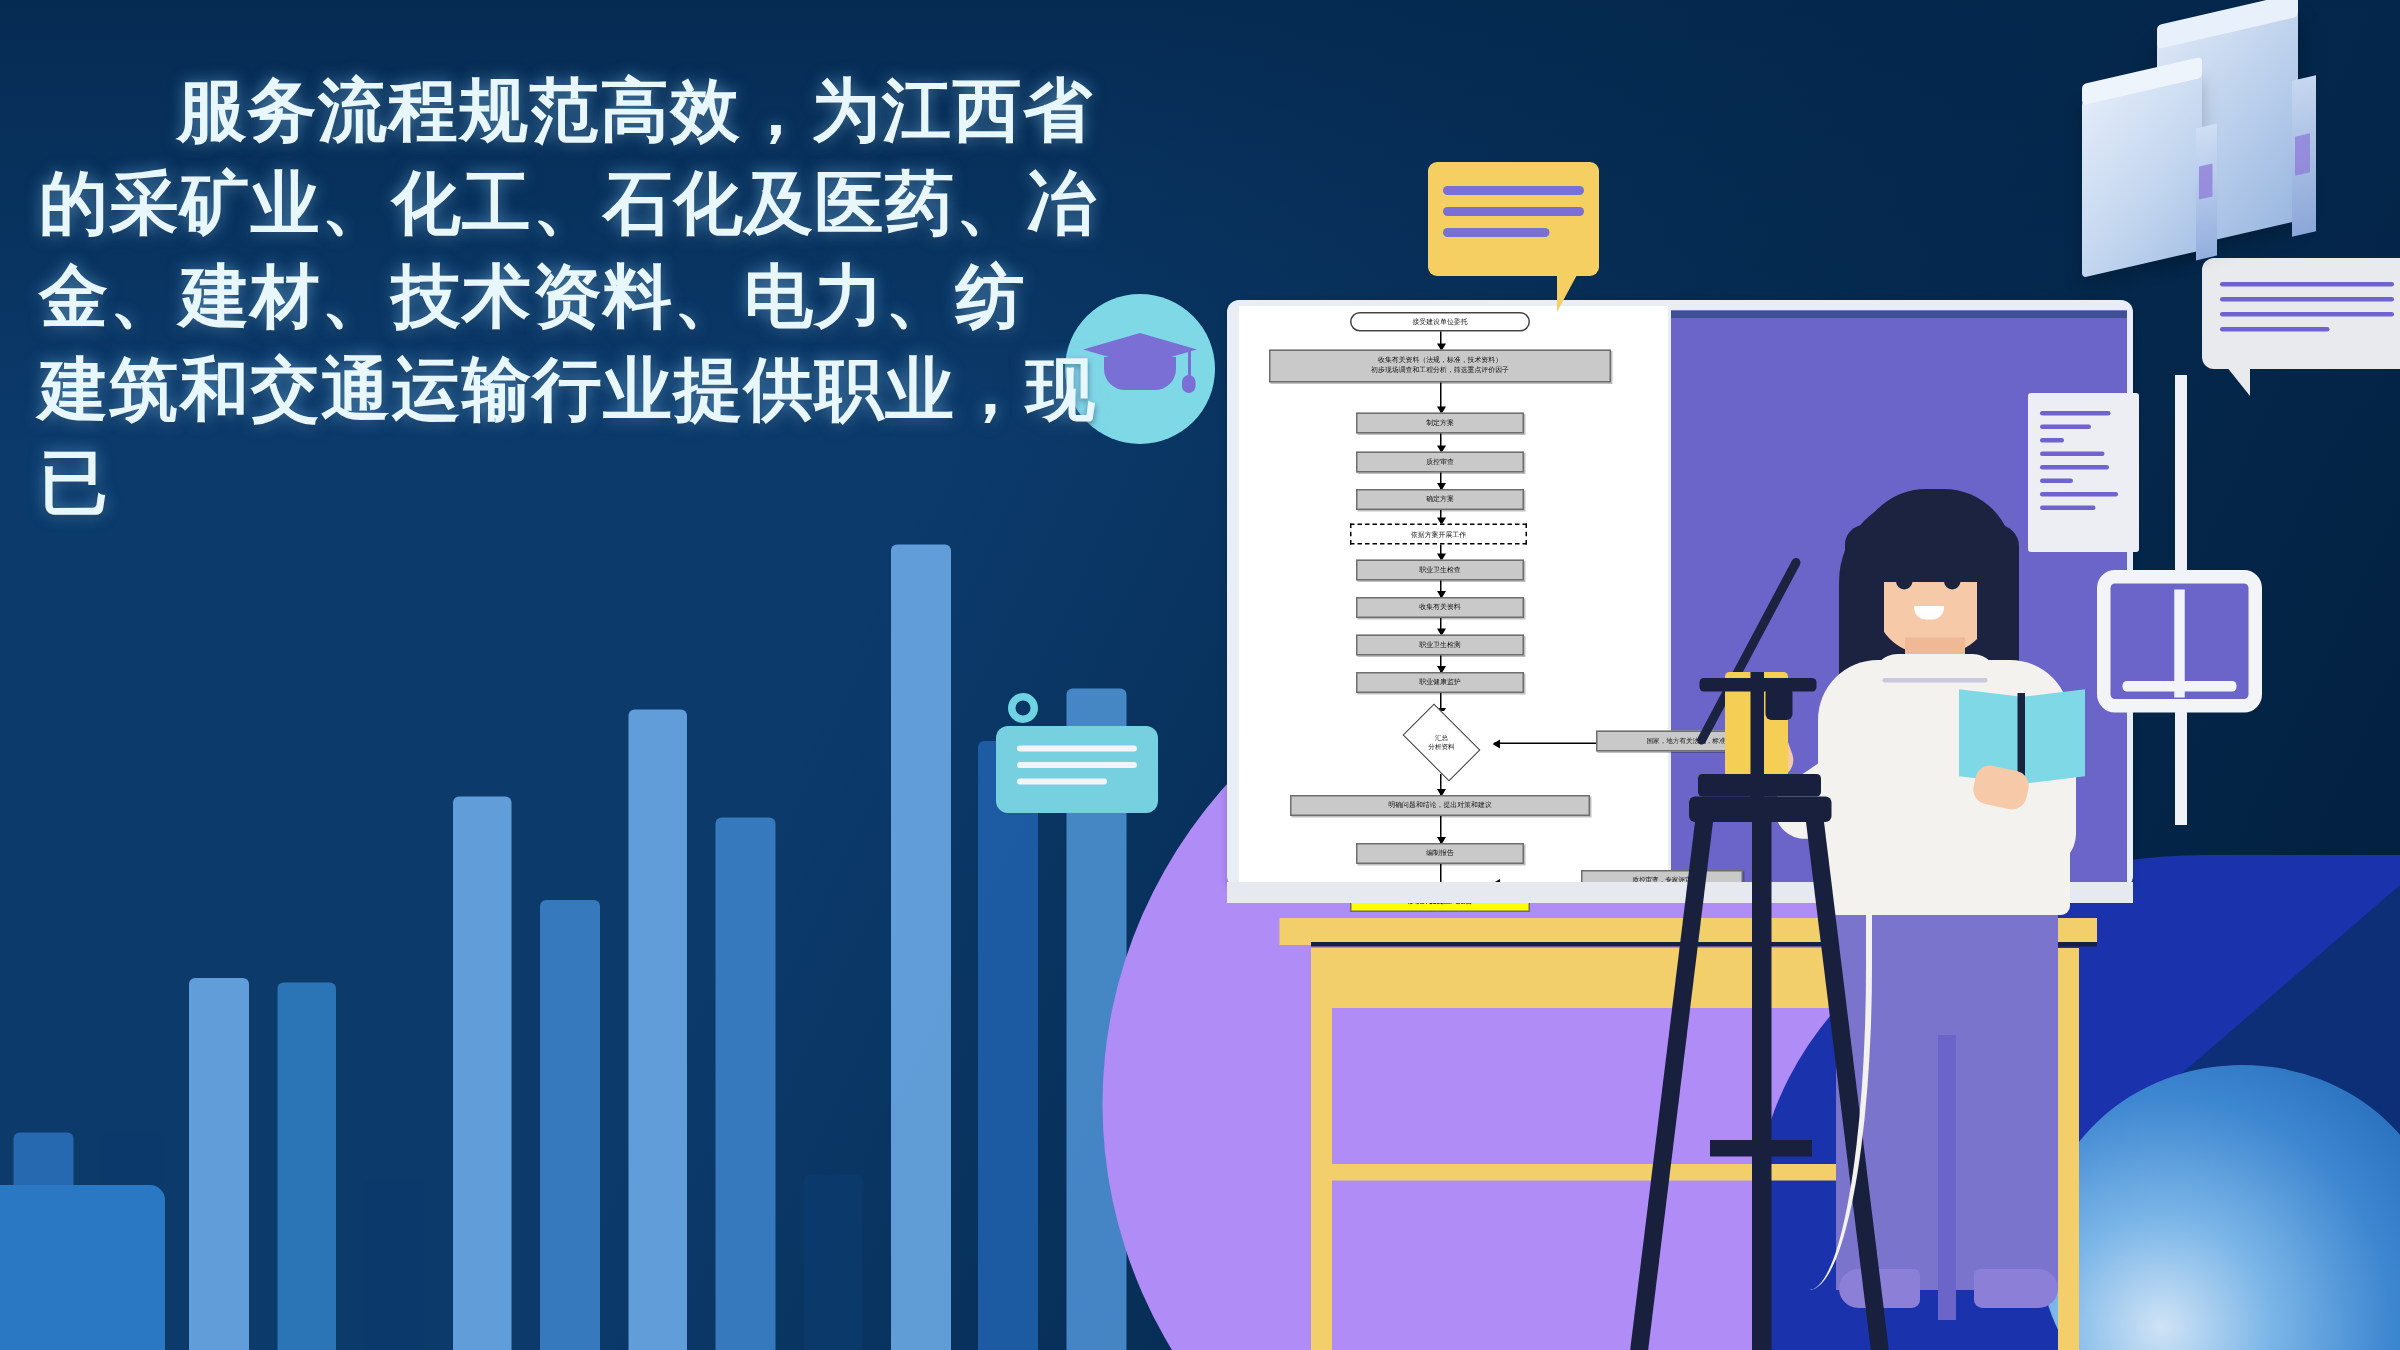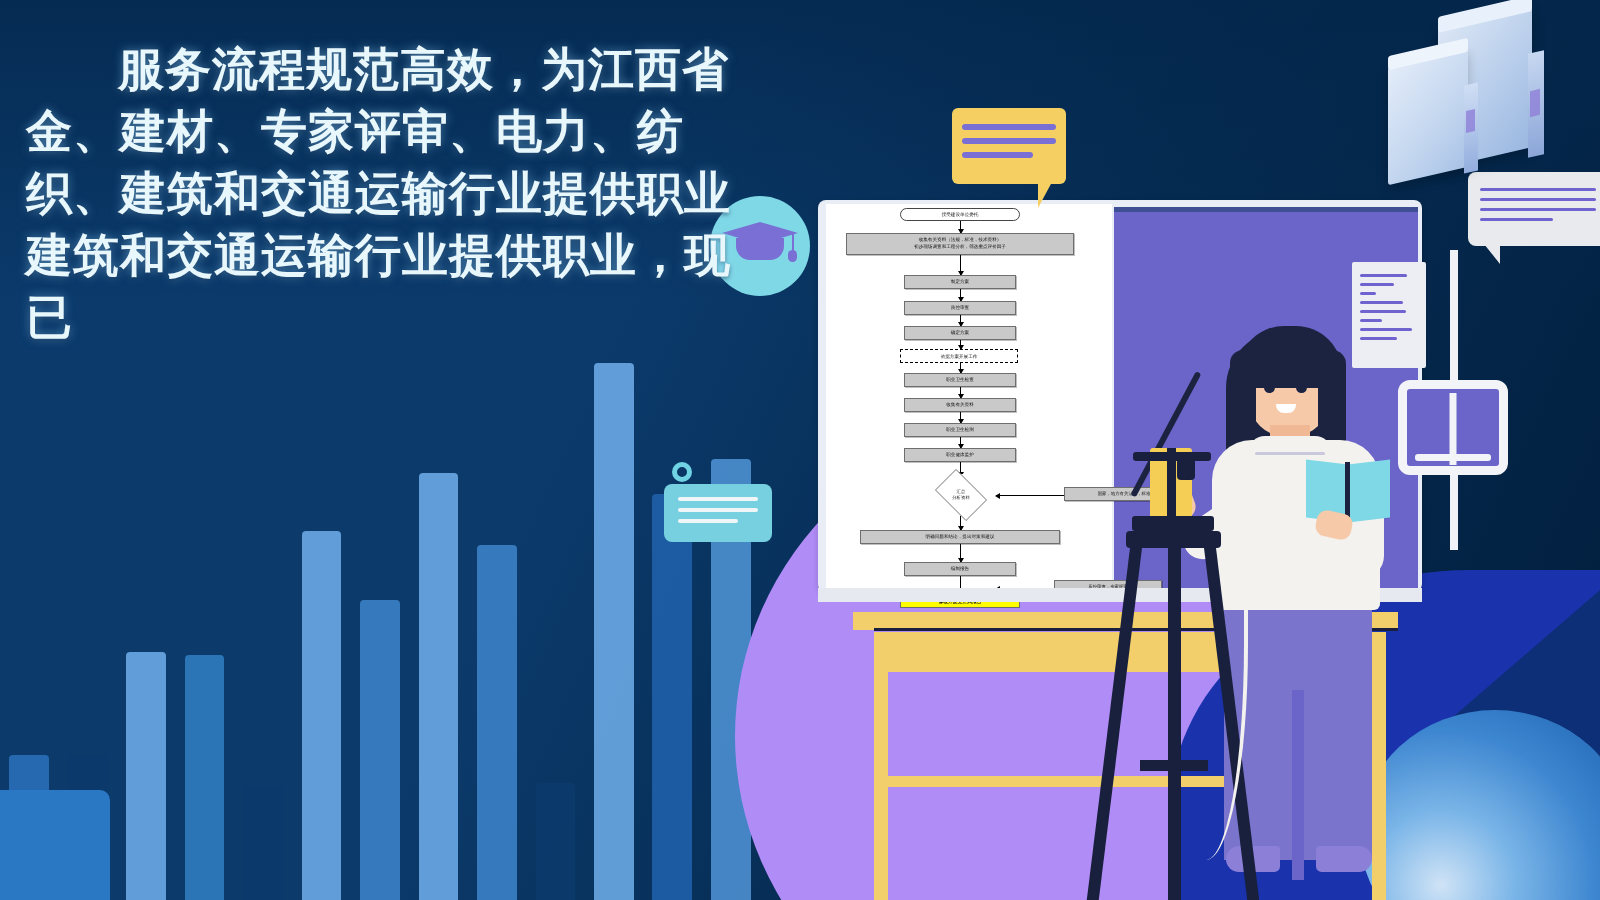--- a/index.html
+++ b/index.html
@@ -2,21 +2,21 @@
 <html><head>
 <meta charset="utf-8">
 <style>
   * { margin:0; padding:0; box-sizing:border-box; }
   html,body { width:1600px; height:900px; overflow:hidden; }
   body {
     font-family:"Liberation Sans","DejaVu Sans",sans-serif;
     background:#0b3a6b;
     position:relative;
   }
-  #stage { position:absolute; inset:0; overflow:hidden;font-family:Liberation Mono, monospace; }
+  #stage { position:absolute; inset:0; overflow:hidden; }
 
   
   .bg-base{
     position:absolute; inset:0;
     background:
       radial-gradient(900px 760px at 6% 72%, #4a90d9 0%, #2f72bd 26%, #12477f 55%, #06335f 78%, #02294e 100%),
       linear-gradient(120deg,#0a3a6c 0%,#073genom 0%,#05325d 40%,#022a4d 100%);
   }
   .bg-deep{
     position:absolute; inset:0;
@@ -491,18 +491,18 @@
   <div class="book-big-top"></div>
   <div class="book-big-spine"></div>
   <div class="book-big-label"></div>
   <div class="book-small"></div>
   <div class="book-small-top"></div>
   <div class="book-small-spine"></div>
   <div class="book-small-label"></div>
 
   <div class="headline">
     <div><span class="indent">服务流程规范高效，为江西省</span></div>
-    <div>金、建材、专家评审、电力、纺</div>
-    <div>织、建筑和交通运输行业提供职业</div>
+    <div>的采矿业、化工、石化及医药、冶</div>
+    <div>金、建材、技术资料、电力、纺</div>
     <div>建筑和交通运输行业提供职业，现已</div>
   </div>
 
 </div>
 
 </body></html>

